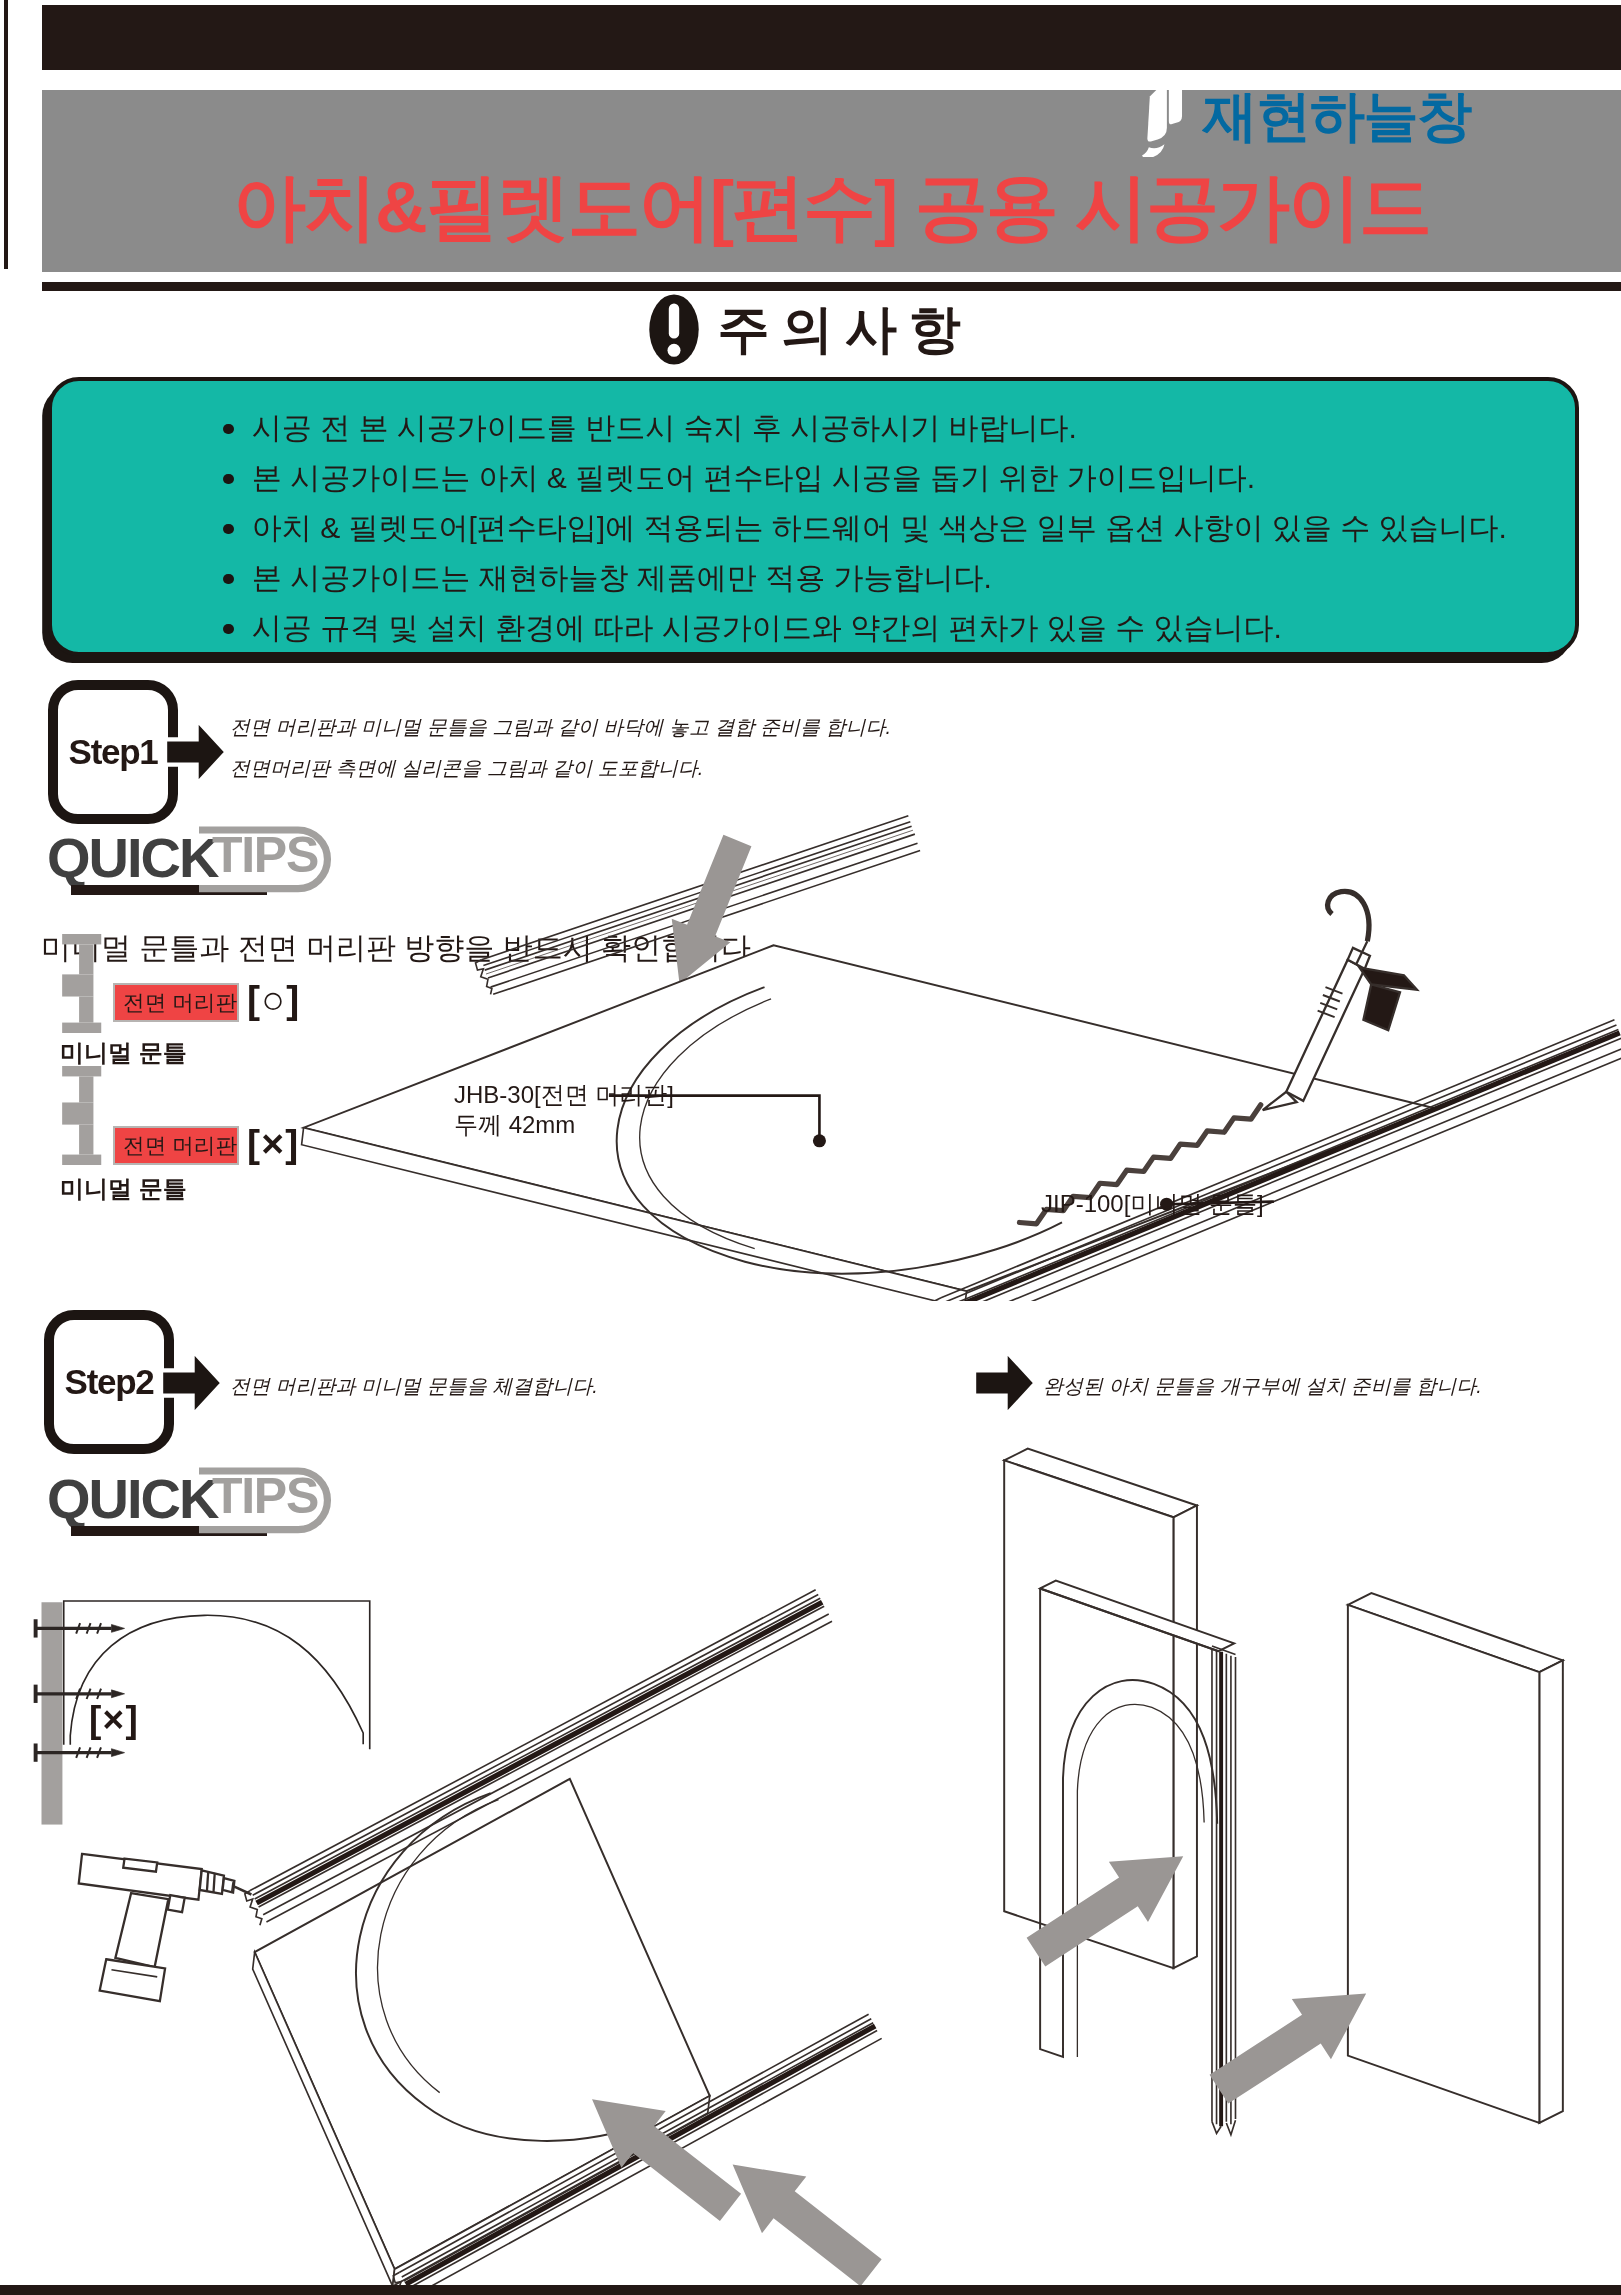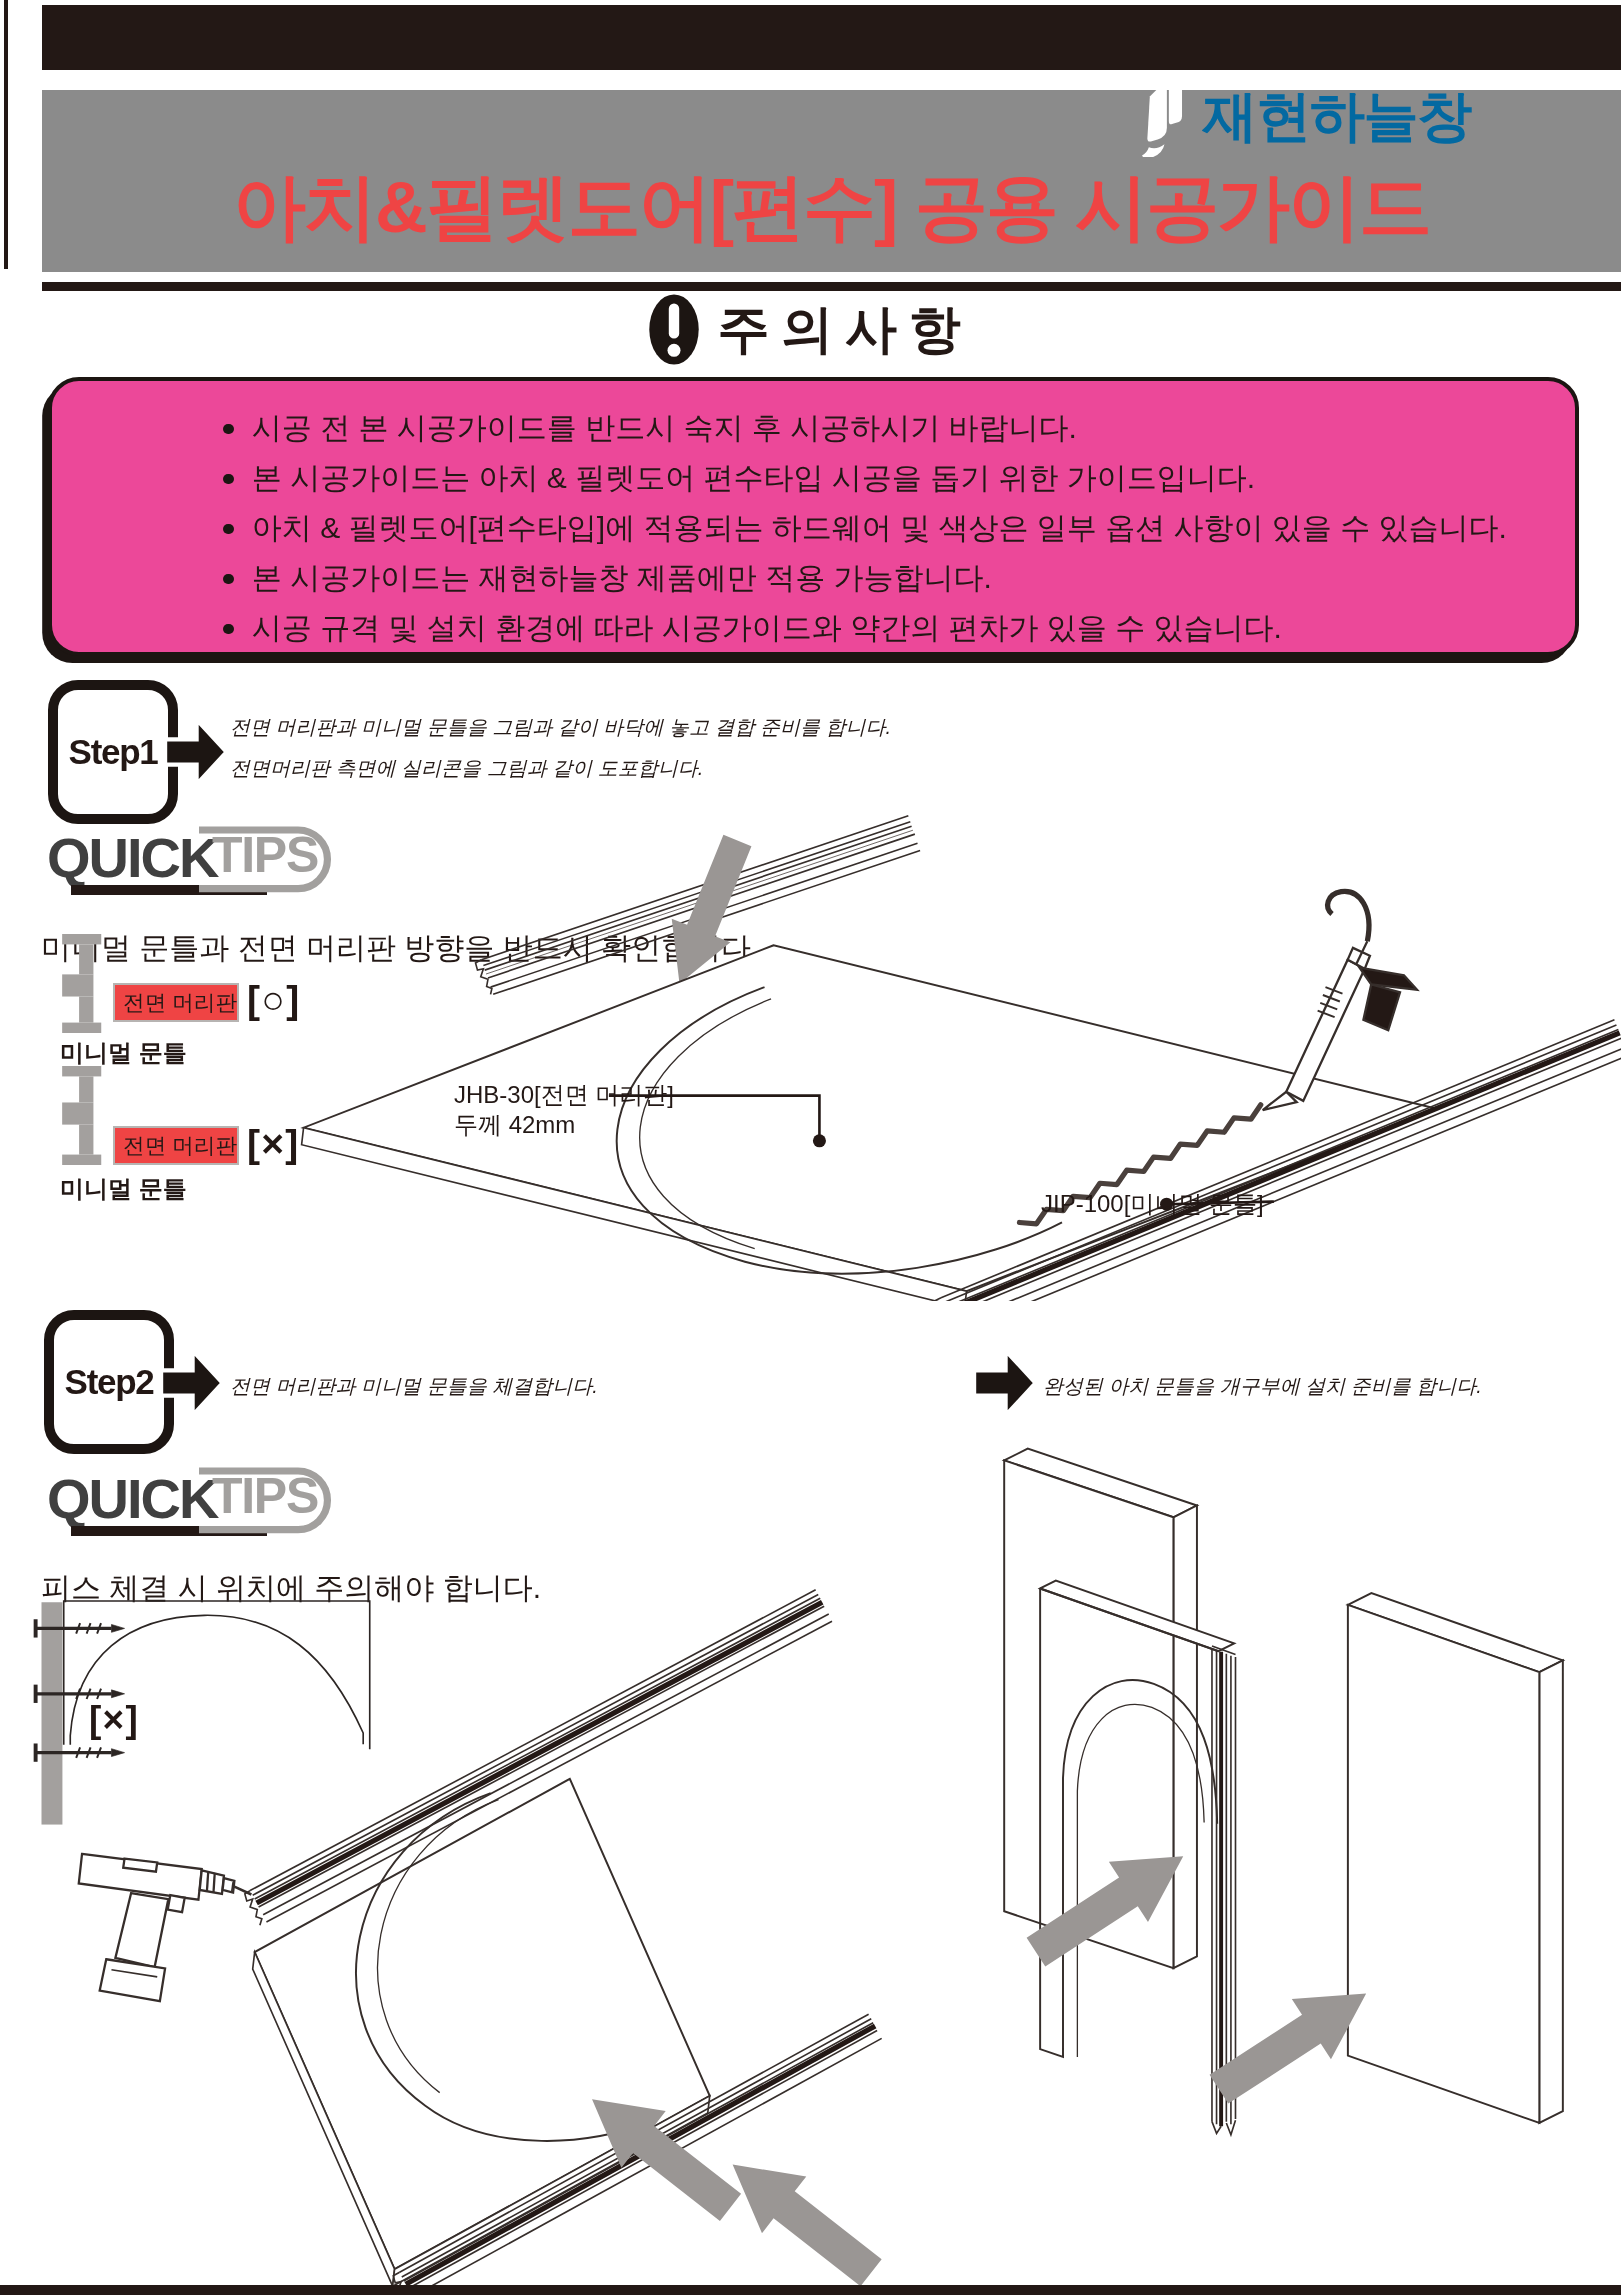--- a/index.html
+++ b/index.html
@@ -14,21 +14,21 @@
   .grayhead{left:42px;top:90px;right:0;height:182px;background:#8b8b8b;}
   .brand{top:77px;right:150px;display:flex;align-items:center;gap:13px;}
   .brand-name{font-size:55px;font-weight:800;color:#0369a1;letter-spacing:-1.3px;}
   .page-title{left:42px;right:0;top:159px;text-align:center;font-size:73px;font-weight:900;color:#ef4444;letter-spacing:-2px;}
   .headrule{left:42px;top:282px;right:0;height:9.2px;background:#231815;}
   
   .caution-head{left:0;right:0;top:293px;display:flex;justify-content:center;align-items:center;gap:17px;}
   .caution-title{font-size:52px;font-weight:800;letter-spacing:11.8px;}
   .caution-box{
     left:48px;top:377px;width:1523px;height:271px;border:4.6px solid #1c1512;border-radius:31px;
-    background:#ec4899;box-shadow:-6.5px 7.8px 0 -0.7px #1c1512;
+    background:#14b8a6;box-shadow:-6.5px 7.8px 0 -0.7px #1c1512;
   }
   .caution-box ul{list-style:none;margin:0;padding:22px 26px 0 171px;}
   .caution-box li{font-size:30px;line-height:50px;white-space:nowrap;}
   .caution-box li::before{content:"";display:inline-block;width:10.5px;height:10.5px;border-radius:50%;background:#1c1512;margin-right:18.3px;vertical-align:3.9px;}
   
   .badge{
     width:110px;height:124px;border:10.5px solid #1c1512;border-radius:30px;background:#fff;
     display:flex;align-items:center;justify-content:center;
   }
   .badge span{font-size:35px;font-weight:800;letter-spacing:-1.3px;}
@@ -219,21 +219,20 @@
   <div class="abs step-desc" style="left:1043px;top:1366px;">완성된 아치 문틀을 개구부에 설치 준비를 합니다.</div>
 
   <div class="abs qt" style="left:47px;top:1466px;">
     <span class="qt-quick">QUICK</span>
     <span class="qt-underline"></span>
     <svg class="qt-bracket" width="163" height="76" viewBox="0 0 250 116">
       <path d="M0 12 H152 A44 44 0 0 1 152 102 H0" fill="none" stroke="#a2a09e" stroke-width="11"></path>
     </svg>
     <span class="qt-tips">TIPS</span>
   </div>
-  <div class="abs tip-text" style="left:41px;top:1568px;">피스 체결 시 위치에 주의해야 합니다.</div>
 
   <svg class="abs" style="left:33px;top:1563px;" width="850" height="733" viewBox="0 0 1300 1121">
     <defs>
       <g id="ga2">
           <path d="M0 0 L-80 -44 L-80 -21 L-215 -21 L-215 21 L-80 21 L-80 44 Z" fill="#9a9694"></path>
         </g>
     </defs>
 
     <rect x="13" y="60" width="32" height="340" fill="#a3a09e"></rect>
     <g stroke="#2c2624" fill="#2c2624">

